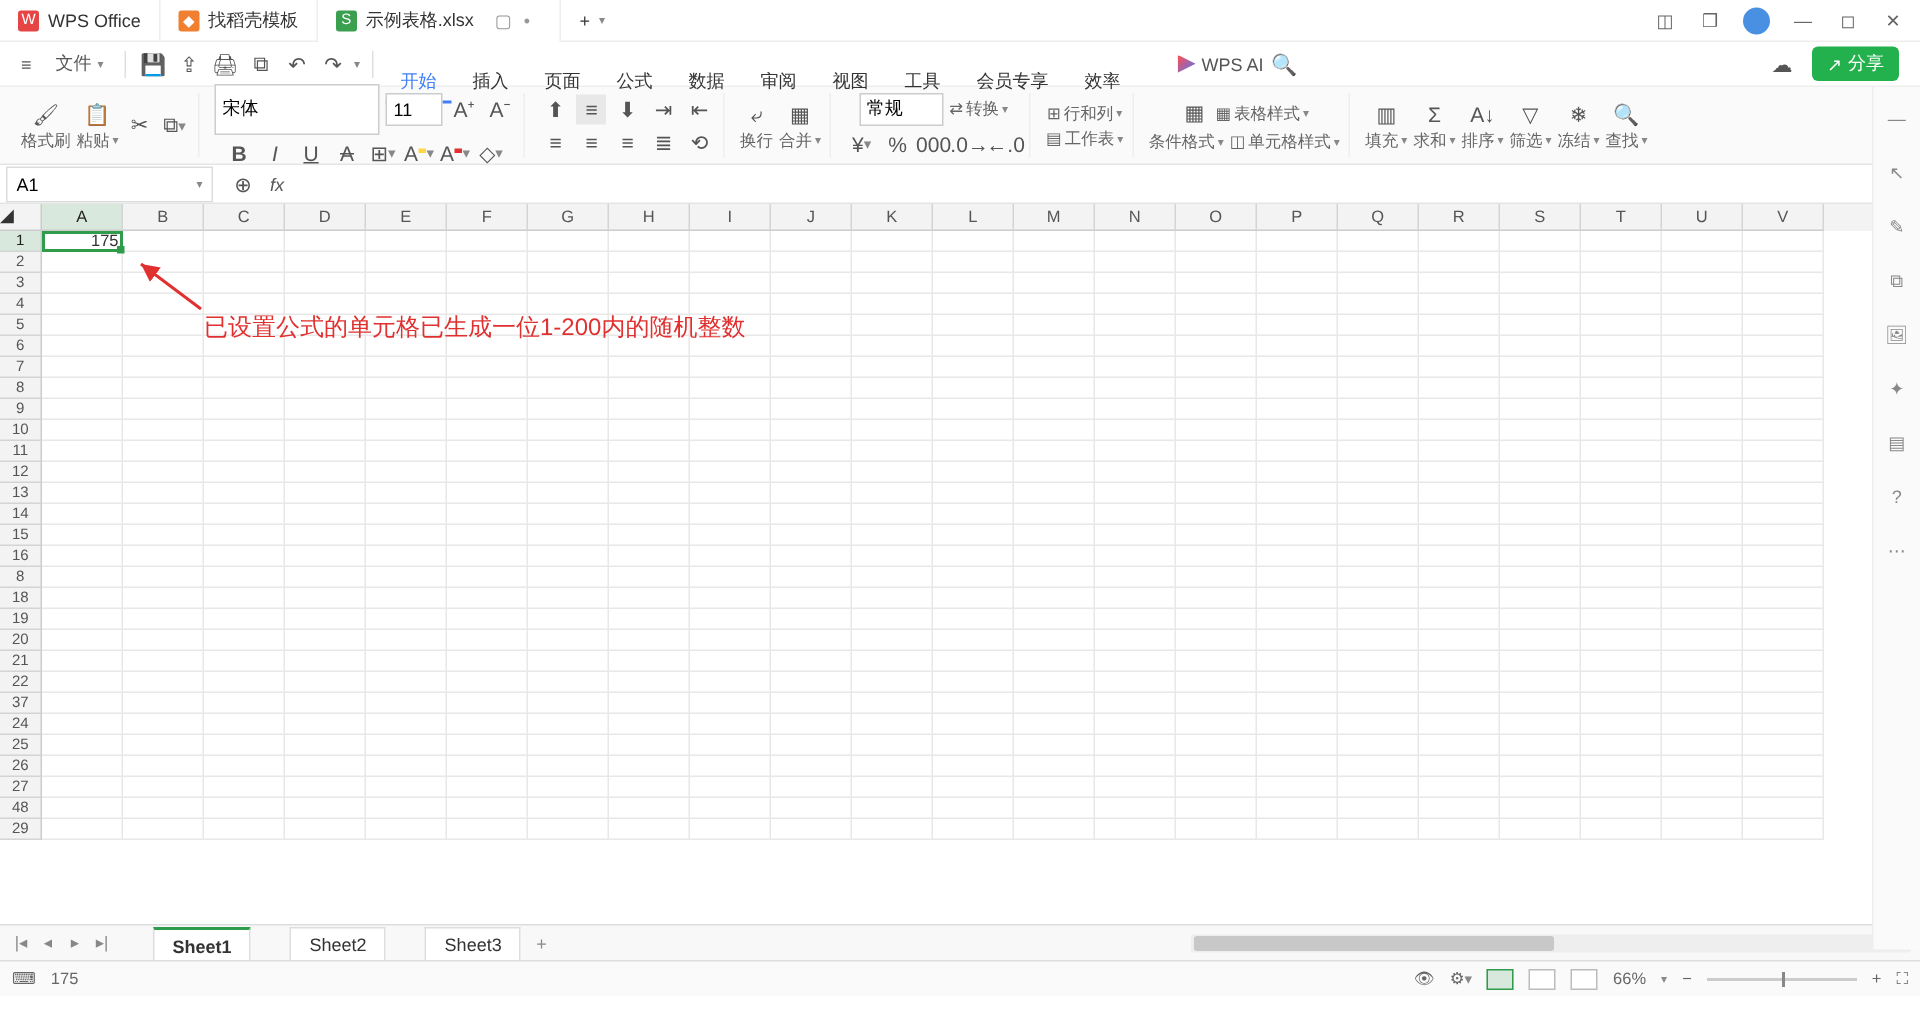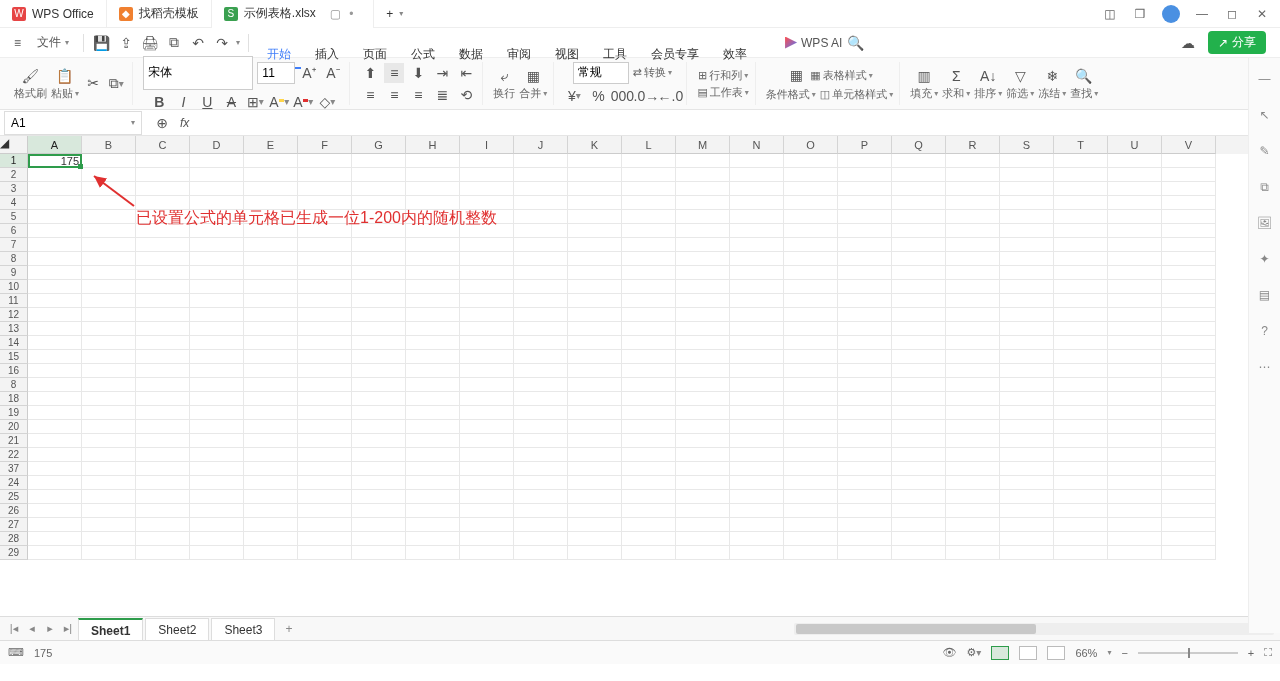--- a/index.html
+++ b/index.html
@@ -66,21 +66,21 @@
   .active-cell { position: absolute; left: 0; top: 0; width: 54px; height: 14px; border: 2px solid #2e9c4b; z-index: 5; pointer-events: none; }
   .active-cell::after { content: ""; position: absolute; right: -3px; bottom: -3px; width: 5px; height: 5px; background: #2e9c4b; }
   .annotation { position: absolute; left: 108px; top: 54px; color: #e03030; font-size: 16px; z-index: 6; }
   .arrow { position: absolute; left: 60px; top: 20px; z-index: 6; }
   .vscroll { position: absolute; right: 0; top: 18px; width: 16px; bottom: 0; background: #f3f3f3; border-left: 1px solid #ddd; }
   .vthumb { position: absolute; top: 2px; left: 2px; right: 2px; height: 80px; background: #c8c8c8; border-radius: 2px; }
 
   
   .sheetbar { height: 24px; display: flex; align-items: center; border-top: 1px solid #ddd; background: #f8f8f8; padding: 0 6px; gap: 2px; }
   .navbtn { width: 16px; text-align: center; color: #888; cursor: pointer; font-size: 11px; }
-  .sheet-tab { padding: 0 12px; height: 22px; line-height: 22px; border: 1px solid #ddd; border-bottom: none; background: #fff; cursor: pointer; font-size: 12px; }
+  .sheet-tab { padding: 0 12px; height: 22px; line-height: 22px; border: 1px solid #ddd; border-bottom: none; background: #fff; cursor: pointer; font-size: 12px; margin-left: 24px; }
   .sheet-tab.active { font-weight: 600; color: #333; border-top: 2px solid #2e9c4b; }
   .addsheet { padding: 0 8px; color: #888; cursor: pointer; }
   .hscroll-track { margin-left: auto; width: 480px; height: 12px; background: #eee; border-radius: 2px; position: relative; }
   .hscroll-thumb { position: absolute; left: 2px; top: 1px; width: 240px; height: 10px; background: #c8c8c8; border-radius: 2px; }
 
   
   .statusbar { height: 24px; display: flex; align-items: center; padding: 0 8px; border-top: 1px solid #ddd; background: #fafafa; font-size: 11px; color: #666; gap: 10px; }
   .status-right { margin-left: auto; display: flex; align-items: center; gap: 10px; }
   .viewbtn { width: 18px; height: 14px; border: 1px solid #bbb; background: #fff; cursor: pointer; }
   .viewbtn.active { background: #d8e8dc; border-color: #2e9c4b; }
@@ -375,21 +375,21 @@
       <div class="rowhead">18</div>
       <div class="rowhead">19</div>
       <div class="rowhead">20</div>
       <div class="rowhead">21</div>
       <div class="rowhead">22</div>
       <div class="rowhead">37</div>
       <div class="rowhead">24</div>
       <div class="rowhead">25</div>
       <div class="rowhead">26</div>
       <div class="rowhead">27</div>
-      <div class="rowhead">28</div>
+      <div class="rowhead">48</div>
       <div class="rowhead">29</div>
     </div>
   <div class="cells" id="cells">
     <div class="active-cell"></div>
     <svg class="arrow" width="50" height="36">
       <defs>
           <marker id="ah" markerWidth="8" markerHeight="8" refX="6" refY="3" orient="auto">
             <path d="M0,0 L6,3 L0,6 Z" fill="#e03030"></path>
           </marker>
         </defs>

